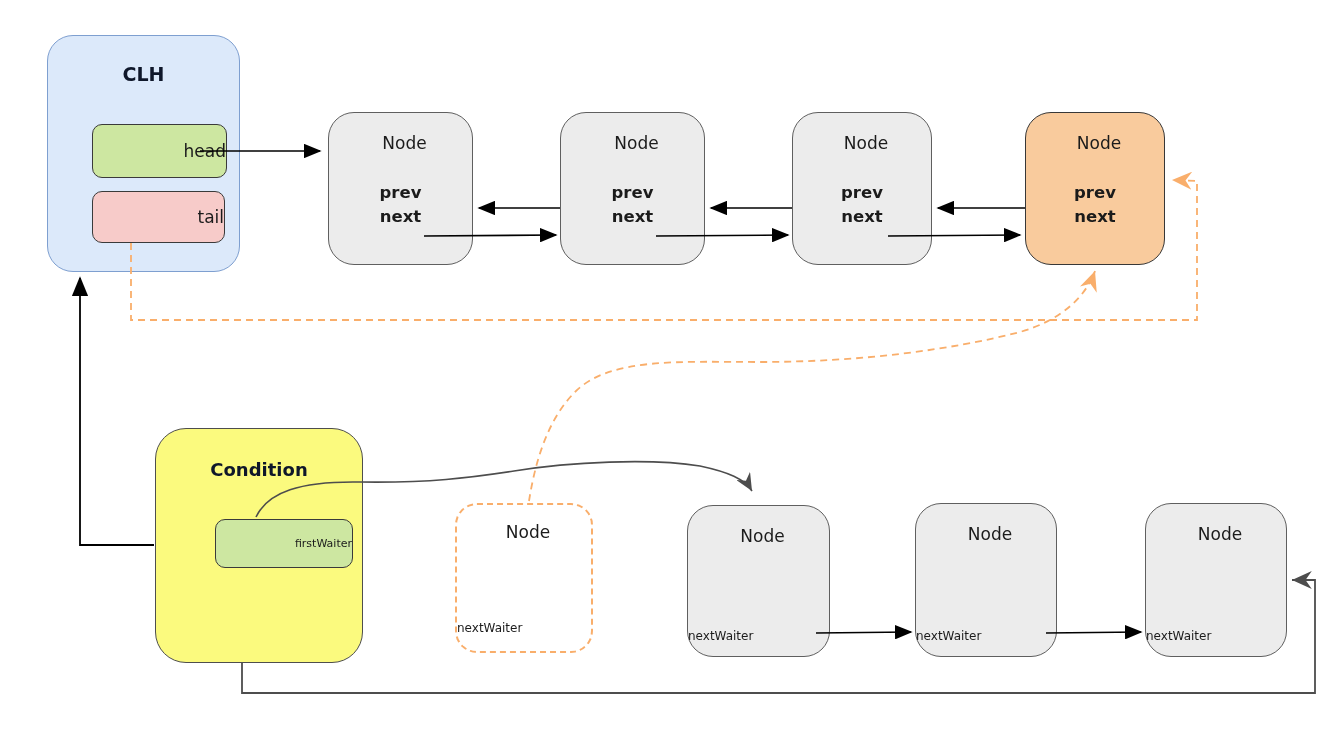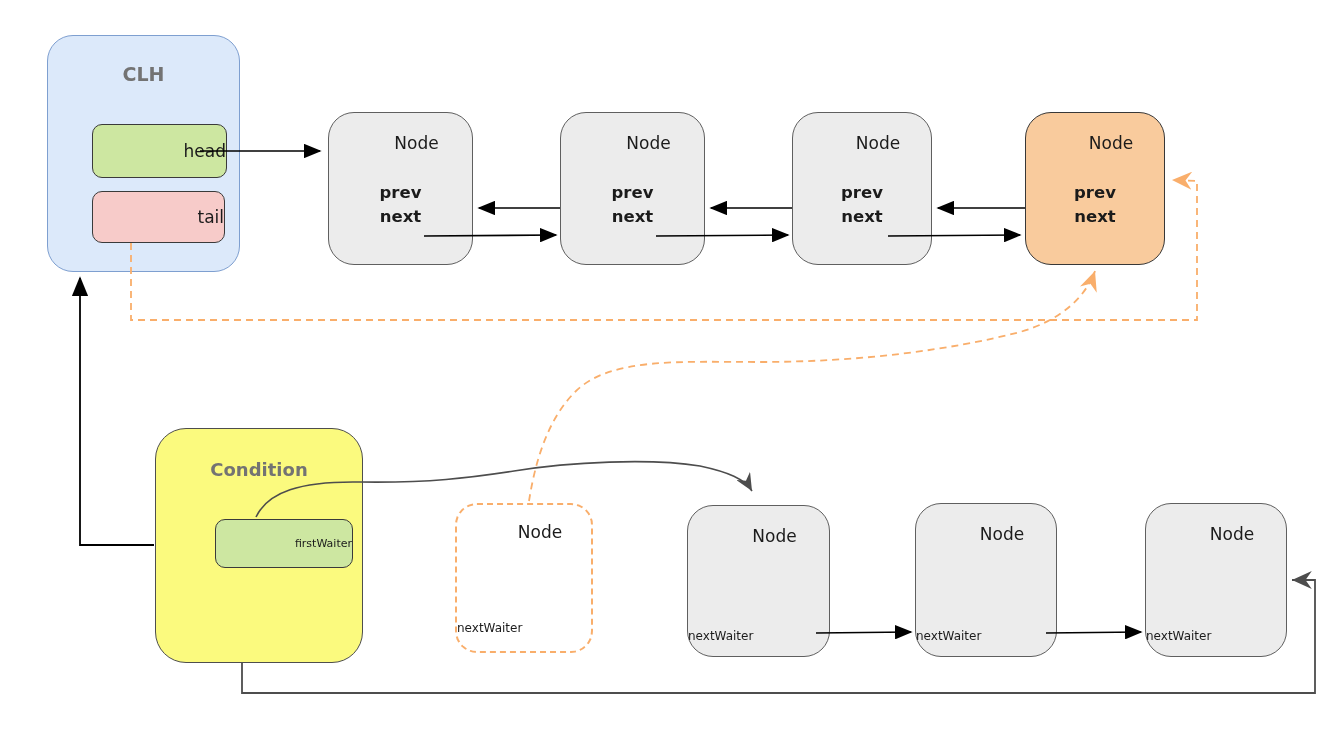--- a/index.html
+++ b/index.html
@@ -4,37 +4,37 @@
 <style>
   html,body{margin:0;padding:0;background:#ffffff;}
   #canvas{
     position:relative;width:1343px;height:732px;background:#ffffff;overflow:hidden;
     font-family:"DejaVu Sans", sans-serif;color:#1b1b1b;
   }
   .abs{position:absolute;box-sizing:border-box;}
   
   .clh-box{left:47px;top:35px;width:193px;height:237px;background:#dce9fa;border:1.5px solid #7e9fd0;border-radius:26px;}
   .cond-box{left:155px;top:428px;width:208px;height:235px;background:#fbfa7e;border:1.6px solid #4e4e4e;border-radius:31px;}
-  .group-title{position:absolute;left:0;width:100%;text-align:center;font-weight:bold;color:#737373;}
+  .group-title{position:absolute;left:0;width:100%;text-align:center;font-weight:bold;color:#0f172a;}
   .clh-title{top:27px;font-size:19px;}
   .cond-title{top:30px;font-size:18px;}
   
   .chip{position:absolute;display:flex;align-items:center;justify-content:flex-end;
         border:1.5px solid #3a3a3a;border-radius:10px;font-size:17px;margin-left:24px;}
   .chip.green{background:#cde7a1;}
   .chip.pink{background:#f7cbc9;}
   .chip.head{left:20px;top:88px;width:133px;height:52px;}
   .chip.tail{left:20px;top:155px;width:131px;height:50px;}
   .chip.first{left:35px;top:90px;width:136px;height:47px;font-size:11px;}
   .chip.last{left:35px;top:155px;width:136px;height:47px;font-size:16.5px;}
   
   .node{border:1.5px solid #5f5f5f;border-radius:26px;background:#ececec;}
   .node.orange{background:#f9cb9d;border-color:#383838;}
   .node.dashed{background:#ffffff;border:2px dashed #f9ae6b;border-radius:22px;}
-  .node-title{position:absolute;top:20px;left:16px;width:100%;text-align:center;font-size:17px;}
+  .node-title{position:absolute;top:20px;left:4px;width:100%;text-align:center;font-size:17px;}
   .node-fields{position:absolute;top:68px;left:0;width:100%;text-align:center;font-size:16.5px;line-height:24px;font-weight:bold;}
   .node-field-bottom{position:absolute;bottom:13px;left:0;width:100%;text-align:left;font-size:12px;}
   .dashed .node-field-bottom{bottom:16px;}
   svg.overlay{position:absolute;left:0;top:0;width:1343px;height:732px;pointer-events:none;}
 </style>
 </head>
 <body>
 
 <div id="canvas">
 

